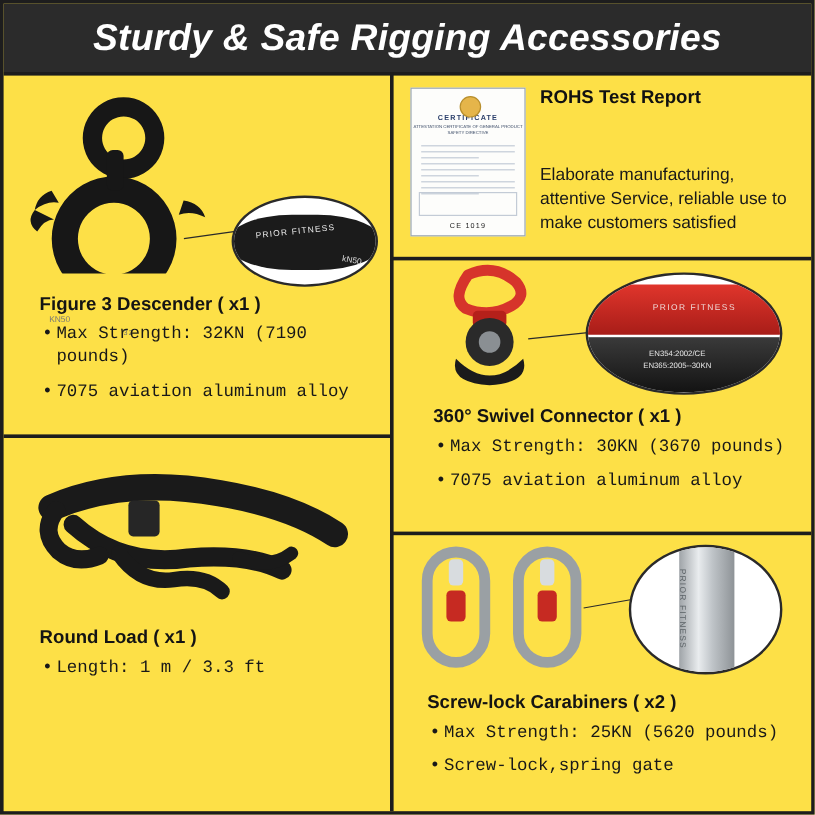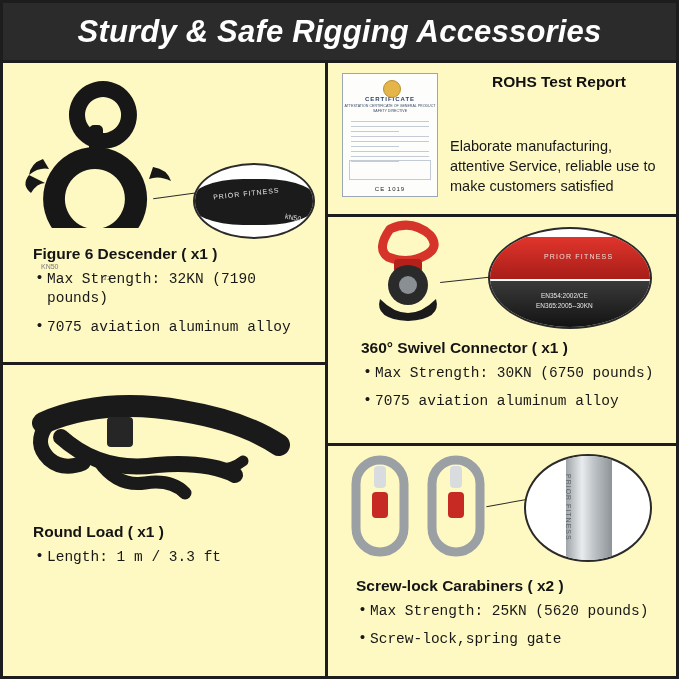--- a/index.html
+++ b/index.html
@@ -13,21 +13,21 @@
     height: 679px;
     overflow: hidden;
     color: #111111;
   }
   .page {
     position: relative;
     width: 679px;
     height: 679px;
     box-sizing: border-box;
     border: 3px solid #1d1d1d;
-    background: #fef9c3;
+    background: #fde047;
   }
 
   
   .header {
     position: absolute;
     left: 0; top: 0;
     width: 673px;
     height: 57px;
     background: #2b2b2b;
     display: flex;
@@ -196,21 +196,20 @@
 
   .rohs-text {
     position: absolute;
     left: 122px; top: 10px;
     width: 218px;
   }
   .rohs-title {
     font-size: 15.5px;
     font-weight: bold;
     margin-bottom: 4px;
-    text-align: center;
   }
   .rohs-body {
     font-size: 14.5px;
     line-height: 1.38;
     color: #181818;
     margin-top: 45px;
   }
 
   
   .swivel-art {
@@ -320,21 +319,21 @@
 
     <div class="leader" style="left:150px; top:132px; width:48px; transform:rotate(-8deg);"></div>
 
     <div class="fig8-zoom">
       <div class="band"></div>
       <div class="brand">PRIOR FITNESS</div>
       <div class="kn">kN50</div>
     </div>
 
     <div style="position:absolute; left:30px; top:182px; width:285px;">
-      <div class="cell-title">Figure 6 Descender ( x1 )</div>
+      <div class="cell-title">Figure 3 Descender ( x1 )</div>
       <ul class="bullets">
         <li>Max Strength:  32KN (7190 pounds)</li>
         <li>7075 aviation aluminum alloy</li>
       </ul>
     </div>
   </div>
 
   <div class="cell" style="left:325px; top:60px; width:348px; height:151px;">
     <div class="cert">
       <div class="cert-seal"></div>
@@ -379,21 +378,21 @@
       <div class="red-top"></div>
       <div class="blk-bot"></div>
       <div class="z-brand">PRIOR FITNESS</div>
       <div class="z-spec" style="white-space:pre-line;">EN354:2002/CE
 EN365:2005--30KN</div>
     </div>
 
     <div style="position:absolute; left:33px; top:122px; width:305px;">
       <div class="cell-title">360° Swivel Connector ( x1 )</div>
       <ul class="bullets">
-        <li>Max Strength: 30KN (6750 pounds)</li>
+        <li>Max Strength: 30KN (3670 pounds)</li>
         <li>7075 aviation aluminum alloy</li>
       </ul>
     </div>
   </div>
 
   <div class="cell" style="left:0; top:362px; width:322px; height:311px;">
 
     <div style="position:absolute; left:0; top:0; width:322px; height:150px;">
       <svg width="322" height="150" viewBox="0 0 322 150">
         <g stroke="#1a1a1a" fill="none" stroke-linecap="round">

